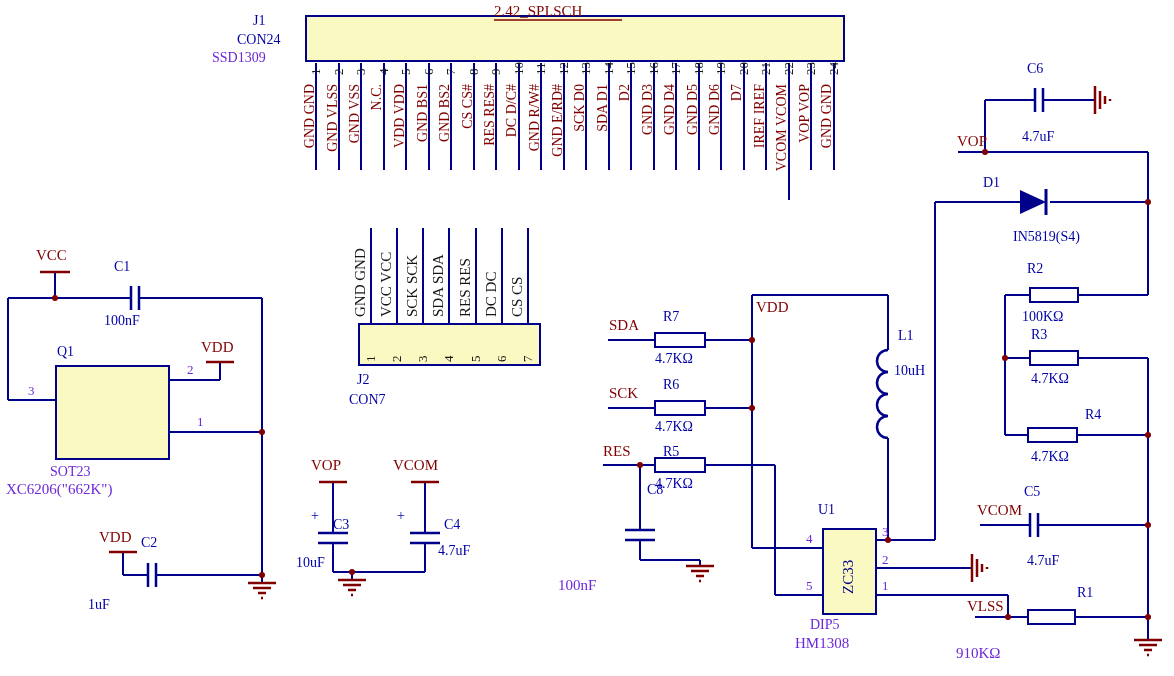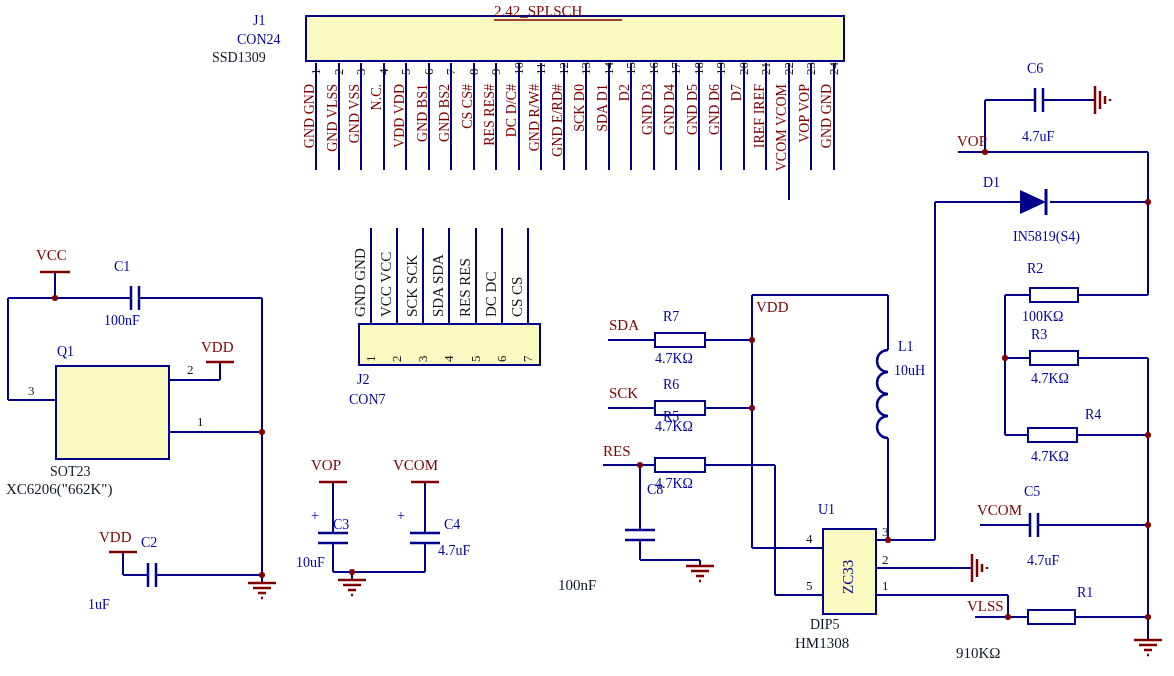--- a/index.html
+++ b/index.html
@@ -1,21 +1,21 @@
 <!DOCTYPE html>
 <html><head>
 <meta charset="utf-8">
 <style>
   html,body{margin:0;padding:0;background:#fff}
   #schematic{position:relative;width:1174px;height:676px;background:#ffffff;overflow:hidden;
              font-family:"Liberation Serif",serif}
   #wiring{position:absolute;left:0;top:0;z-index:1}
   .comp-body{position:absolute;background:#fbf9c2;border:2px solid #00008b;box-sizing:border-box;z-index:0}
   .lbl{position:absolute;white-space:nowrap;z-index:3;line-height:1.1}
-  .blue{color:#0000a6}.maroon{color:#800000}.black{color:#0f172a}
+  .blue{color:#0000a6}.maroon{color:#800000}.black{color:#6d28d9}
   .s13{font-size:13px}.s14{font-size:14px}.s15{font-size:15px}
   .rot{position:absolute;height:20px;line-height:20px;transform-origin:left bottom;transform:rotate(-90deg);
        white-space:nowrap;font-size:15px;color:#00008b;z-index:3}
   
   .j1pin{position:absolute;top:0;left:calc(316px + var(--i)*22.5px);width:0;height:0;z-index:2}
   .j1pin .wire{position:absolute;left:-1px;top:63px;width:2px;height:107px;background:#00008b}
   .j1pin:nth-child(22) .wire{height:137px}
   .j1pin .num{position:absolute;left:8px;top:59px;height:16px;line-height:16px;transform-origin:left bottom;
               transform:rotate(-90deg);white-space:nowrap;font-size:13px;color:#161616}
   .j1pin .net{position:absolute;right:14px;top:84px;height:15px;line-height:15px;transform-origin:right top;
@@ -326,32 +326,32 @@
   <div class="lbl blue s14" style="left:1027px;top:553px">4.7uF</div>
   <div class="lbl blue s14" style="left:1027px;top:61px">C6</div>
   <div class="lbl blue s14" style="left:1022px;top:129px">4.7uF</div>
   <div class="lbl blue s14" style="left:647px;top:482px">C8</div>
   <div class="lbl black s15" style="left:558px;top:577px">100nF</div>
 
   <div class="lbl blue s14" style="left:663px;top:309px">R7</div>
   <div class="lbl blue s14" style="left:655px;top:351px">4.7KΩ</div>
   <div class="lbl blue s14" style="left:663px;top:377px">R6</div>
   <div class="lbl blue s14" style="left:655px;top:419px">4.7KΩ</div>
-  <div class="lbl blue s14" style="left:663px;top:409px">R5</div>
+  <div class="lbl blue s14" style="left:663px;top:444px">R5</div>
   <div class="lbl blue s14" style="left:655px;top:476px">4.7KΩ</div>
   <div class="lbl blue s14" style="left:1027px;top:261px">R2</div>
   <div class="lbl blue s14" style="left:1022px;top:309px">100KΩ</div>
   <div class="lbl blue s14" style="left:1031px;top:327px">R3</div>
   <div class="lbl blue s14" style="left:1031px;top:371px">4.7KΩ</div>
   <div class="lbl blue s14" style="left:1085px;top:407px">R4</div>
   <div class="lbl blue s14" style="left:1031px;top:449px">4.7KΩ</div>
   <div class="lbl blue s14" style="left:1077px;top:585px">R1</div>
   <div class="lbl black s15" style="left:956px;top:645px">910KΩ</div>
 
-  <div class="lbl blue s14" style="left:898px;top:339px">L1</div>
+  <div class="lbl blue s14" style="left:898px;top:328px">L1</div>
   <div class="lbl blue s14" style="left:894px;top:363px">10uH</div>
   <div class="lbl blue s14" style="left:983px;top:175px">D1</div>
   <div class="lbl blue s14" style="left:1013px;top:229px">IN5819(S4)</div>
 
   <div class="lbl blue s14" style="left:818px;top:502px">U1</div>
   <span class="rot" style="left:858px;top:574px">ZC33</span>
   <div class="lbl black s13" style="left:806px;top:532px">4</div>
   <div class="lbl black s13" style="left:806px;top:579px">5</div>
   <div class="lbl black s13" style="left:882px;top:525px">3</div>
   <div class="lbl black s13" style="left:882px;top:553px">2</div>

